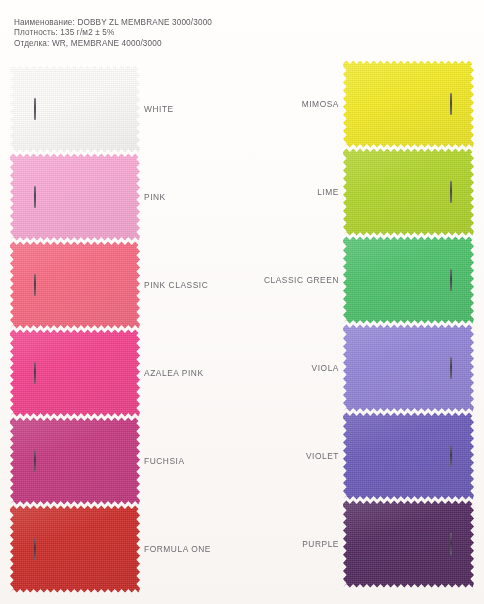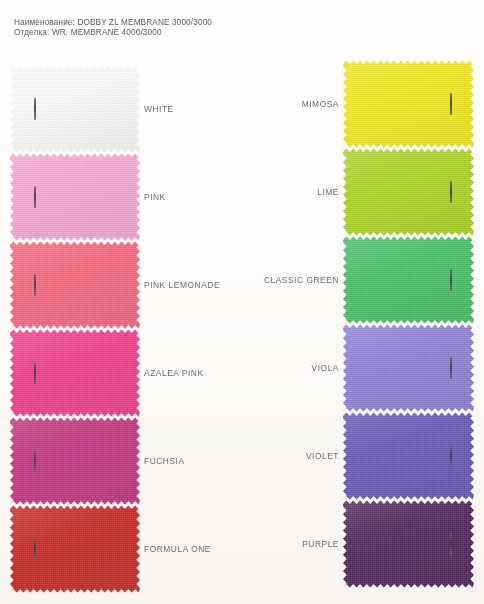--- a/index.html
+++ b/index.html
@@ -118,20 +118,21 @@
   .label-left{left:144px;text-align:left;}
   .label-right{right:145px;text-align:center;}
 </style>
 </head>
 <body>
 
 <div class="paper"></div>
 
 <div class="spec">
   <div>Наименование: DOBBY ZL MEMBRANE 3000/3000</div>
+  <div>Плотность: 135 г/м2 ± 5%</div>
   <div>Отделка: WR, MEMBRANE 4000/3000</div>
 </div>
 
 <div class="grid">
 
   <div class="row col-left" style="top:65px">
     <div class="swatch white-sw" style="background:#fdfcfb">
         <div class="weave"></div>
         <div class="shade"></div>
       </div>
@@ -148,21 +149,21 @@
   </div>
   <div class="label label-left" style="top:197px">PINK</div>
 
   <div class="row col-left" style="top:241px">
     <div class="swatch" style="background:#f96880">
         <div class="weave"></div>
         <div class="shade"></div>
       </div>
     <div class="staple left"></div>
   </div>
-  <div class="label label-left" style="top:285px">PINK LEMONADE</div>
+  <div class="label label-left" style="top:285px">PINK CLASSIC</div>
 
   <div class="row col-left" style="top:329px">
     <div class="swatch" style="background:#f43f8c">
         <div class="weave"></div>
         <div class="shade"></div>
       </div>
     <div class="staple left"></div>
   </div>
   <div class="label label-left" style="top:373px">AZALEA PINK</div>
 

